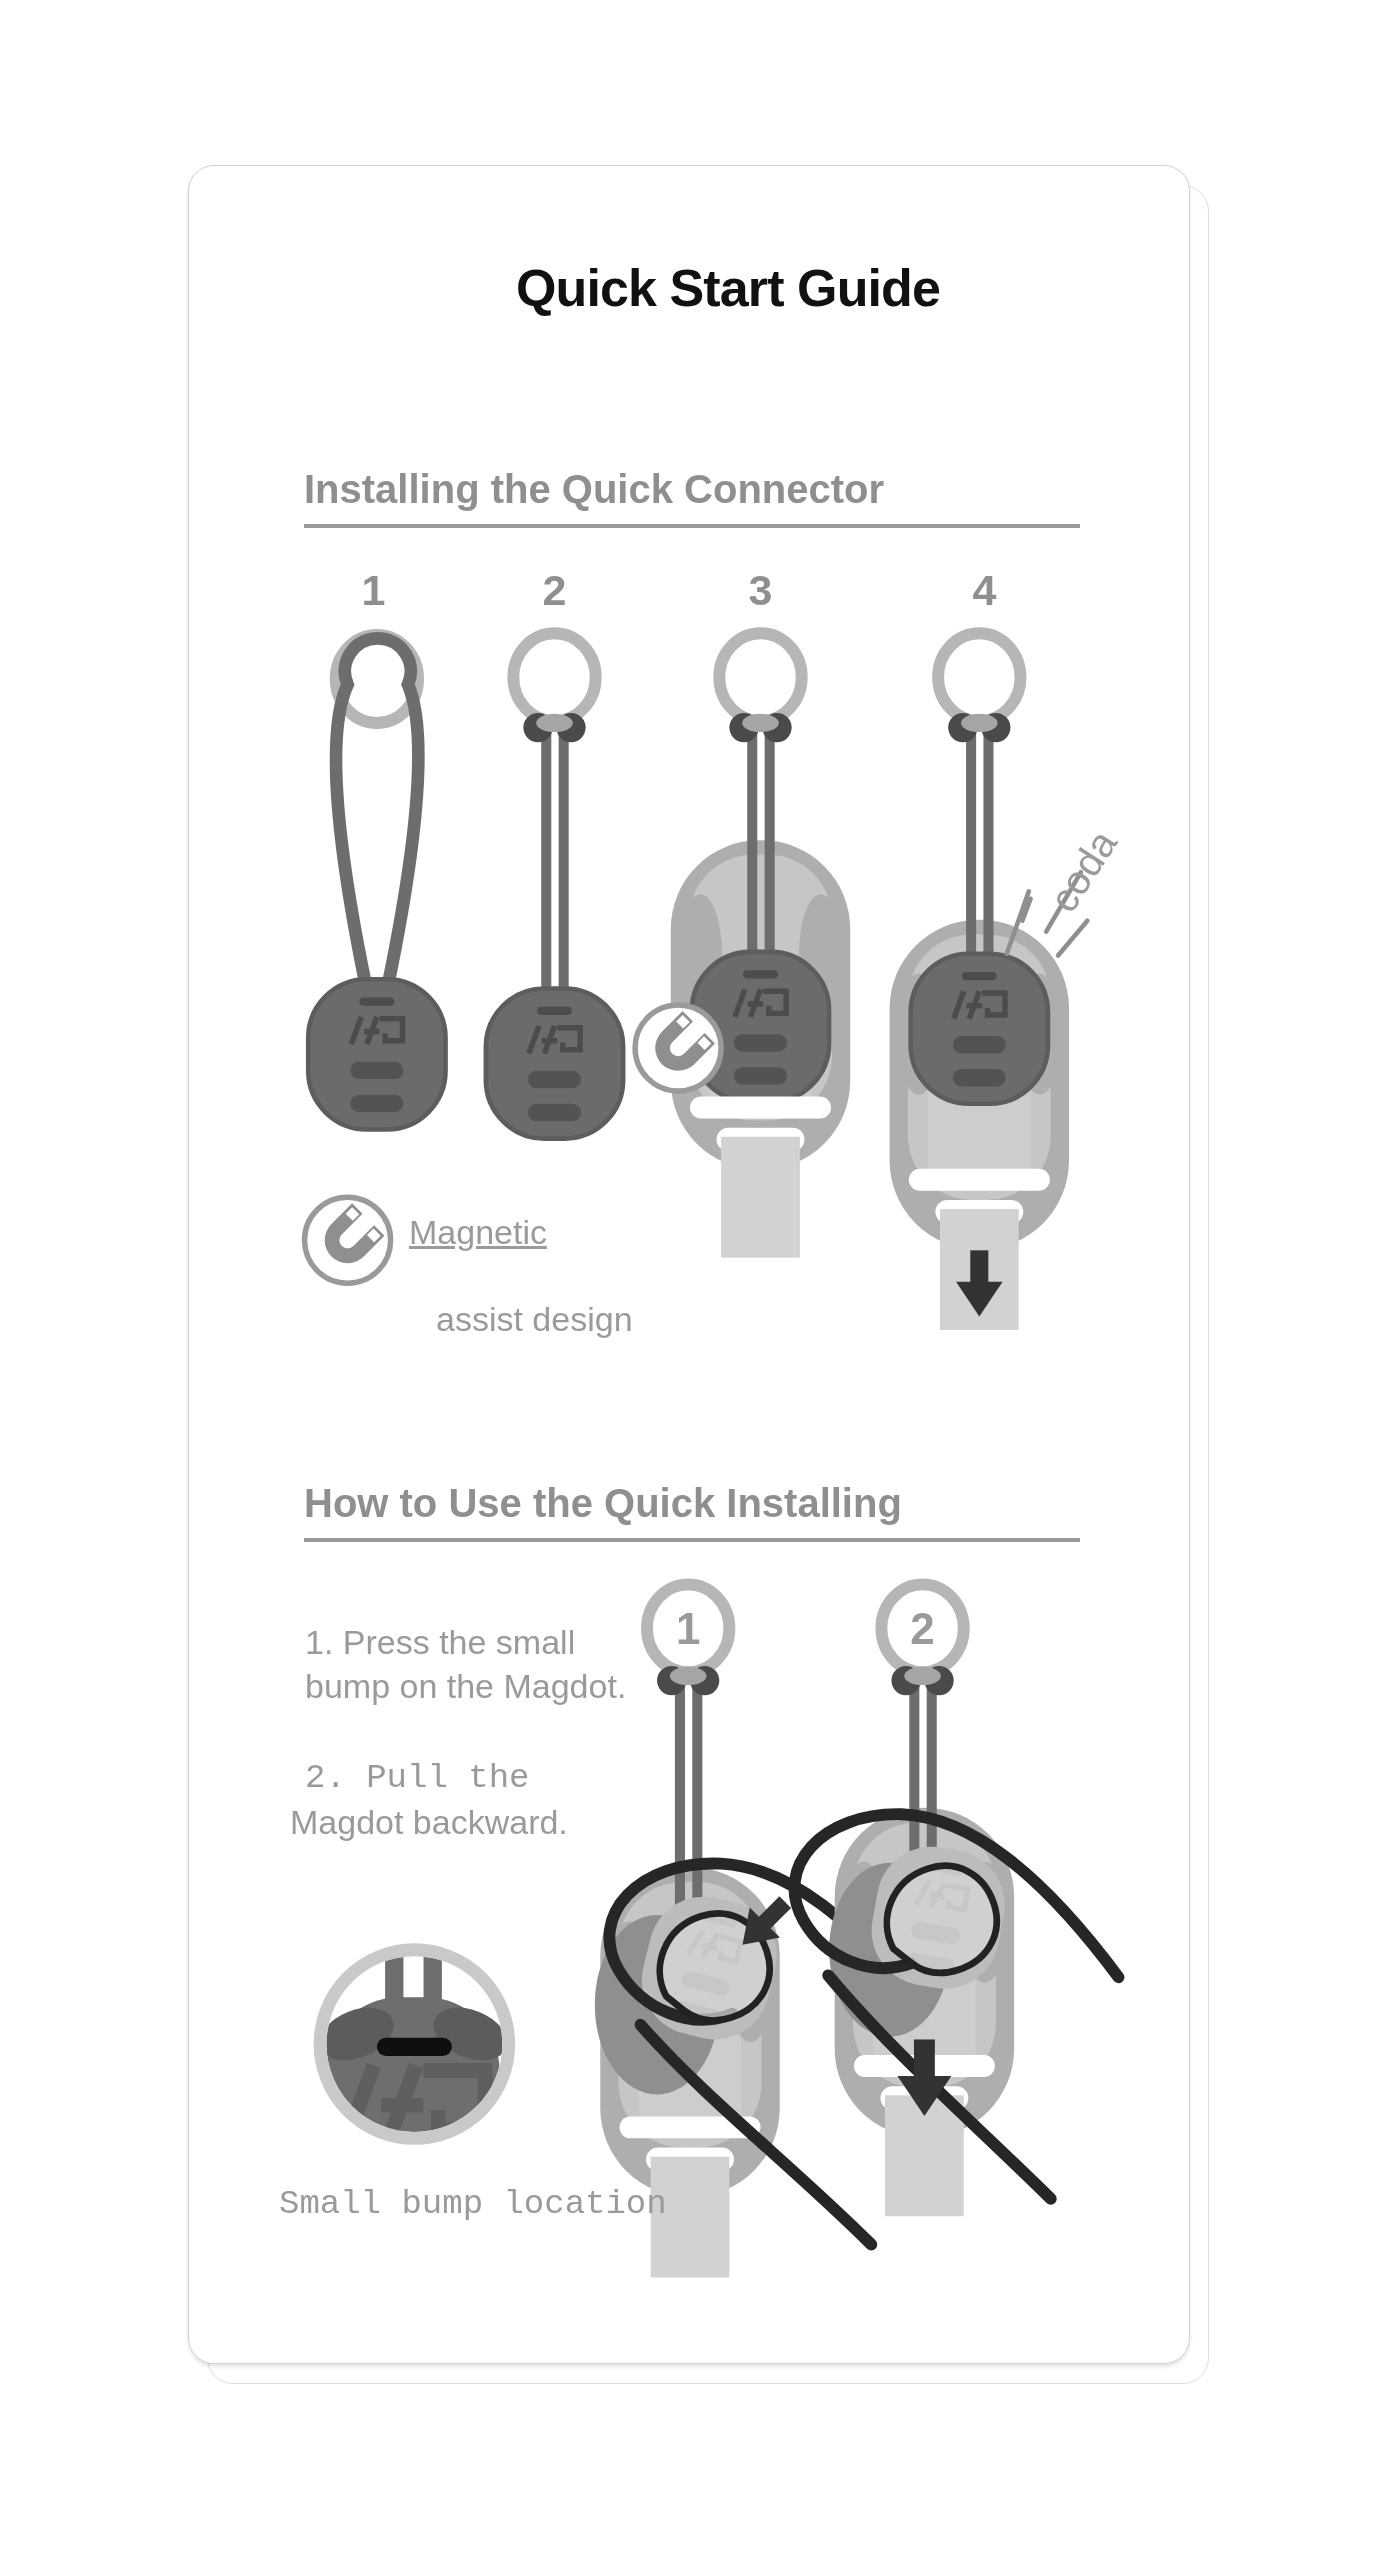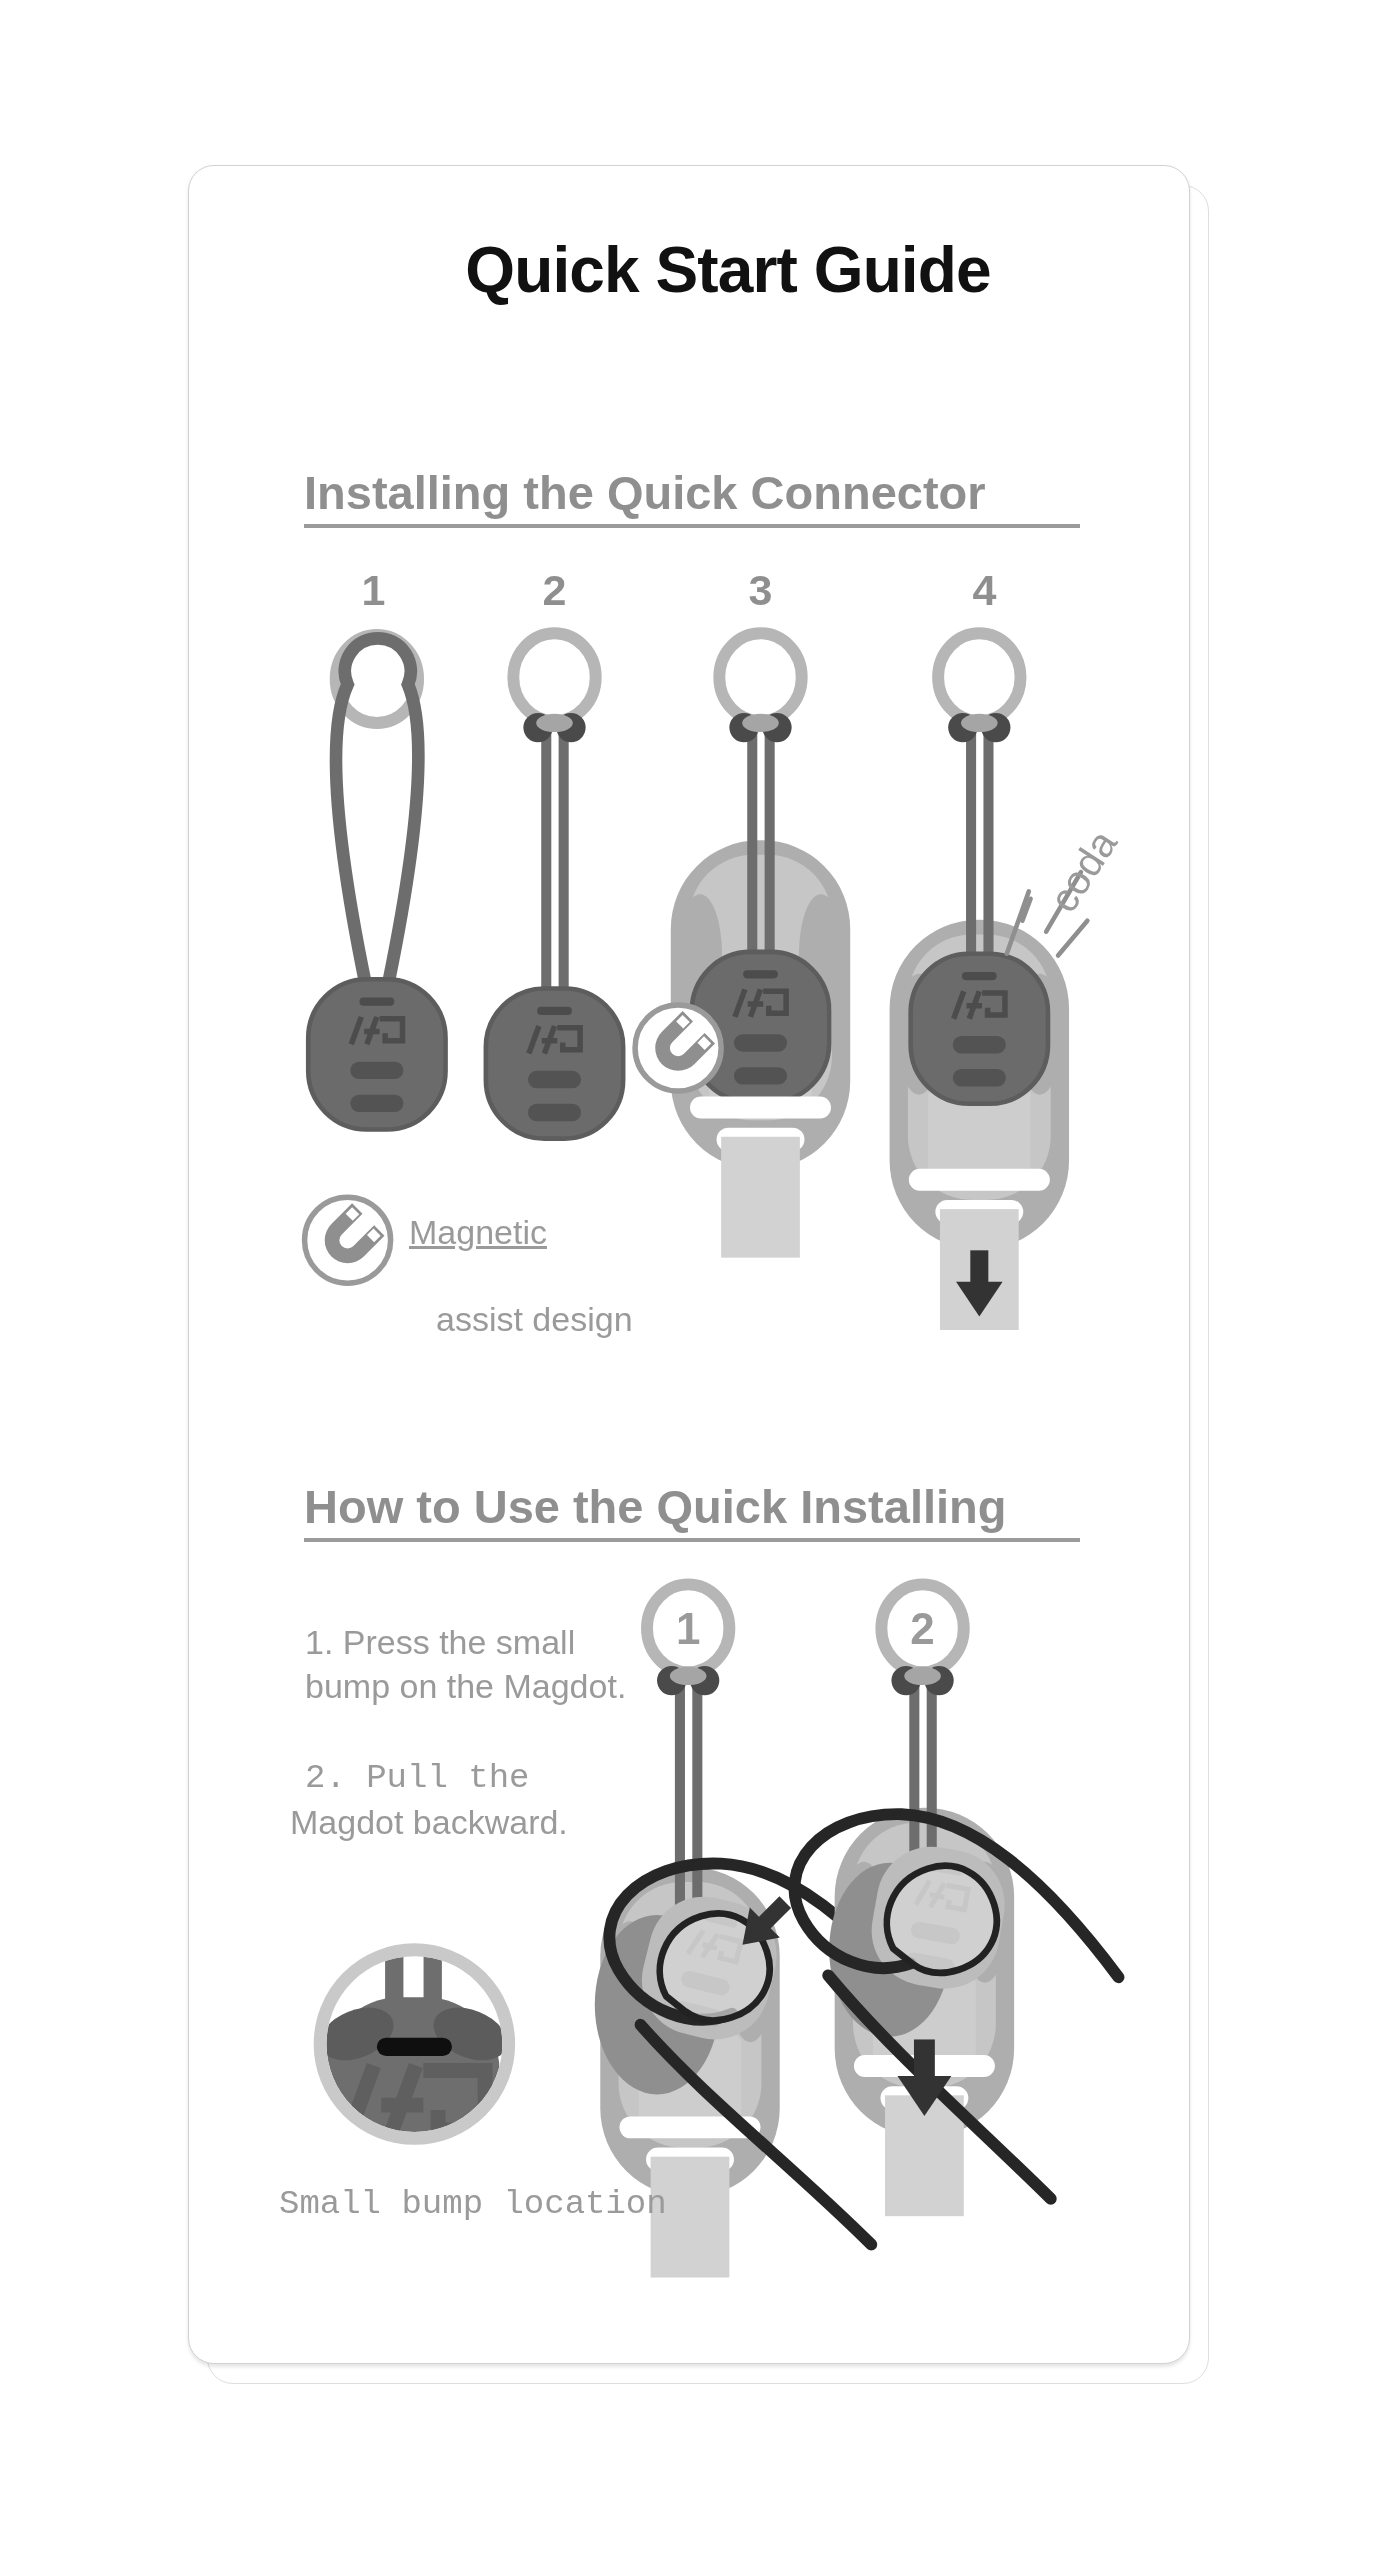--- a/index.html
+++ b/index.html
@@ -3,23 +3,23 @@
 <meta charset="utf-8">
 <style>
   html,body{margin:0;padding:0;background:#ffffff;}
   body{width:1373px;height:2576px;position:relative;overflow:hidden;
        font-family:"Liberation Sans", sans-serif;}
   .card-back{position:absolute;left:207px;top:185px;width:1000px;height:2197px;
        background:#ffffff;border:1.8px solid #dedede;border-radius:26px;}
   .card{position:absolute;left:188px;top:165px;width:1000px;height:2197px;
        background:#ffffff;border:1.8px solid #d2d2d2;border-radius:26px;
        box-shadow:0 2.7px 3.7px rgba(0,0,0,0.10);}
-  .page-title{position:absolute;left:348px;top:238px;width:760px;text-align:center;
-       font-size:64px;font-weight:bold;color:#111;letter-spacing:-0.9px;line-height:1;}
-  .sec-head{position:absolute;left:304px;font-size:47px;font-weight:bold;color:#8f8f8f;line-height:1;}
+  .page-title{position:absolute;left:348px;top:262px;width:760px;text-align:center;
+       font-size:52px;font-weight:bold;color:#111;letter-spacing:-0.9px;line-height:1;}
+  .sec-head{position:absolute;left:304px;font-size:40px;font-weight:bold;color:#8f8f8f;line-height:1;}
   .sec-rule{position:absolute;left:304px;width:776px;height:3.7px;background:#9b9b9b;}
   .step-num{position:absolute;top:569px;width:73px;text-align:center;
        font-size:43px;font-weight:bold;color:#8f8f8f;line-height:1;}
   .gray-text{position:absolute;font-size:34px;color:#9a9a9a;line-height:1.3;}
   svg{position:absolute;overflow:visible;}
   text{font-family:"Liberation Sans", sans-serif;}
 </style>
 </head>
 <body>
 

